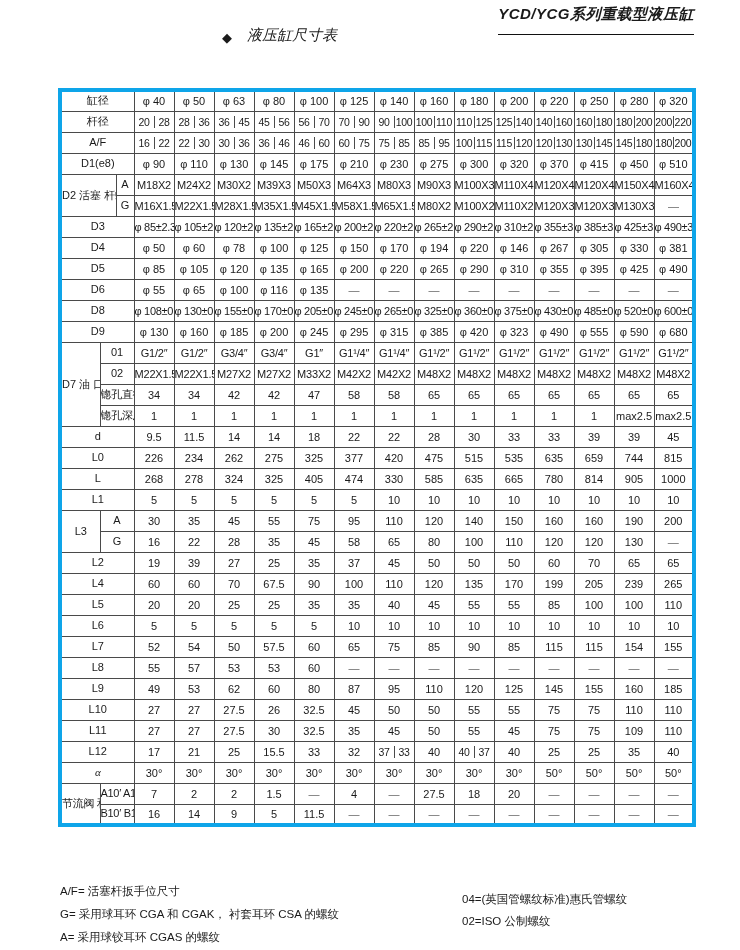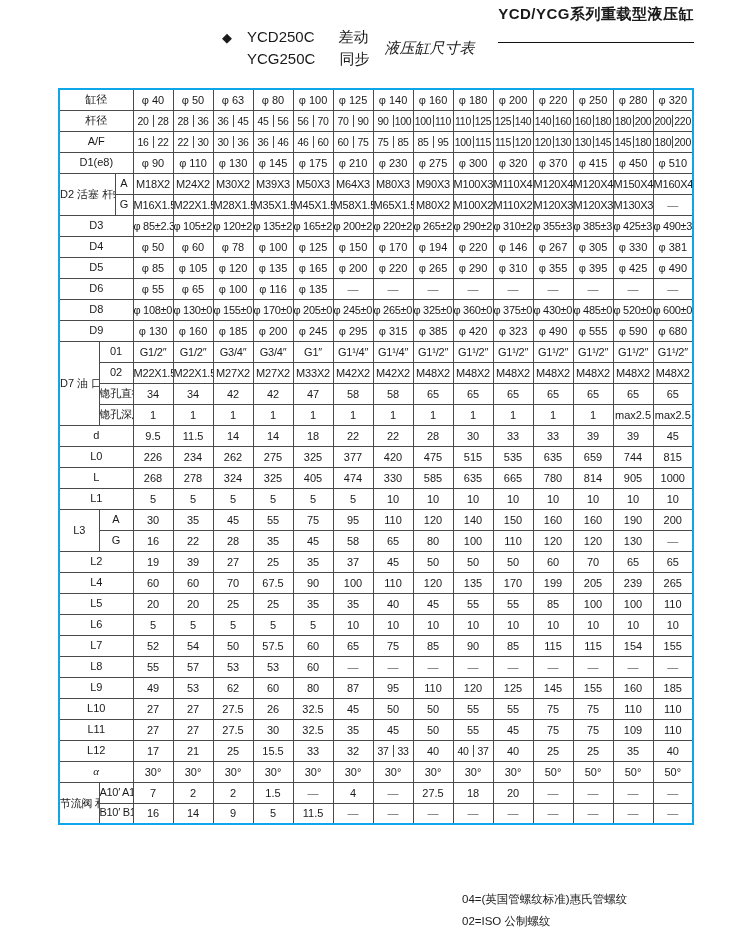--- a/index.html
+++ b/index.html
@@ -1,27 +1,27 @@
 <!DOCTYPE html>
 <html><head>
 <meta charset="utf-8">
 <style>
   html,body{margin:0;padding:0;background:#fff;}
   .page{position:relative;width:740px;height:950px;background:#fff;overflow:hidden;
         font-family:"Liberation Sans","DejaVu Sans",sans-serif;color:#1a1a1a;}
   
   .series{position:absolute;top:5px;right:46px;font-size:15px;font-weight:bold;
-          border-bottom:1.5px solid #111;padding-bottom:18px;letter-spacing:0.5px;}
+          border-bottom:1.5px solid #111;padding-bottom:10px;letter-spacing:0.5px;font-style:italic;}
   .title-block{position:absolute;top:26px;left:222px;display:flex;align-items:center;gap:15px;}
   .bullet{align-self:flex-start;margin-top:4px;font-size:13px;}
   .models .mline{font-size:15px;line-height:22px;display:flex;gap:24px;}
   .subtitle{font-size:15px;font-style:italic;}
   
   #spec{position:absolute;left:58px;top:88px;border-collapse:collapse;table-layout:fixed;
-        width:634px;border:2px solid #0ea5e9;}
+        width:634px;border:4px solid #0ea5e9;}
   #spec td{border:1px solid #4a4a4a;text-align:center;vertical-align:middle;
            padding:0;font-size:11px;overflow:hidden;white-space:nowrap;}
   #spec tr{height:21px;}
   tr.h-d2a{height:24px;} tr.h-d2g{height:26px;} tr.h-alpha{height:23px;} tr.tall{height:43px;}
   td.lbl{font-size:11px;white-space:pre-line;line-height:1.25;}
   td.group{line-height:1.3;}
   td.small-lbl{font-size:8.5px;letter-spacing:-0.3px;}
   td.tol{font-size:8px;letter-spacing:-0.3px;}
   td.thread{font-size:8.5px;letter-spacing:-0.2px;}
   td.port{font-size:10px;letter-spacing:-0.2px;margin-left:12px;}
@@ -38,30 +38,20 @@
 </style>
 </head>
 <body>
 
 <div class="page">
 
   <div class="series">YCD/YCG系列重载型液压缸</div>
 
   <div class="title-block">
     <span class="bullet">◆</span>
-    <div class="models">
-      <div class="mline">
-        <span>YCD250C</span>
-        <span>差动</span>
-      </div>
-      <div class="mline">
-        <span>YCG250C</span>
-        <span>同步</span>
-      </div>
-    </div>
     <span class="subtitle">液压缸尺寸表</span>
   </div>
 
   <table id="spec">
     <colgroup>
       <col style="width:40px">
         <col style="width:16px">
         <col style="width:18px">
       <col style="width:40px">
         <col style="width:40px">
@@ -832,18 +822,23 @@
           <td class="dash">—</td>
           <td class="dash">—</td>
           <td class="dash">—</td>
           <td class="dash">—</td>
           <td class="dash">—</td>
           <td class="dash">—</td>
         </tr>
       </tbody>
   </table>
 
+  <div class="notes-left">
+    <div>A/F= 活塞杆扳手位尺寸</div>
+    <div>G= 采用球耳环 CGA 和 CGAK， 衬套耳环 CSA 的螺纹</div>
+    <div>A= 采用球铰耳环 CGAS 的螺纹</div>
+  </div>
   <div class="notes-right">
     <div>04=(英国管螺纹标准)惠氏管螺纹</div>
     <div>02=ISO 公制螺纹</div>
   </div>
 
 </div>
 
 </body></html>

